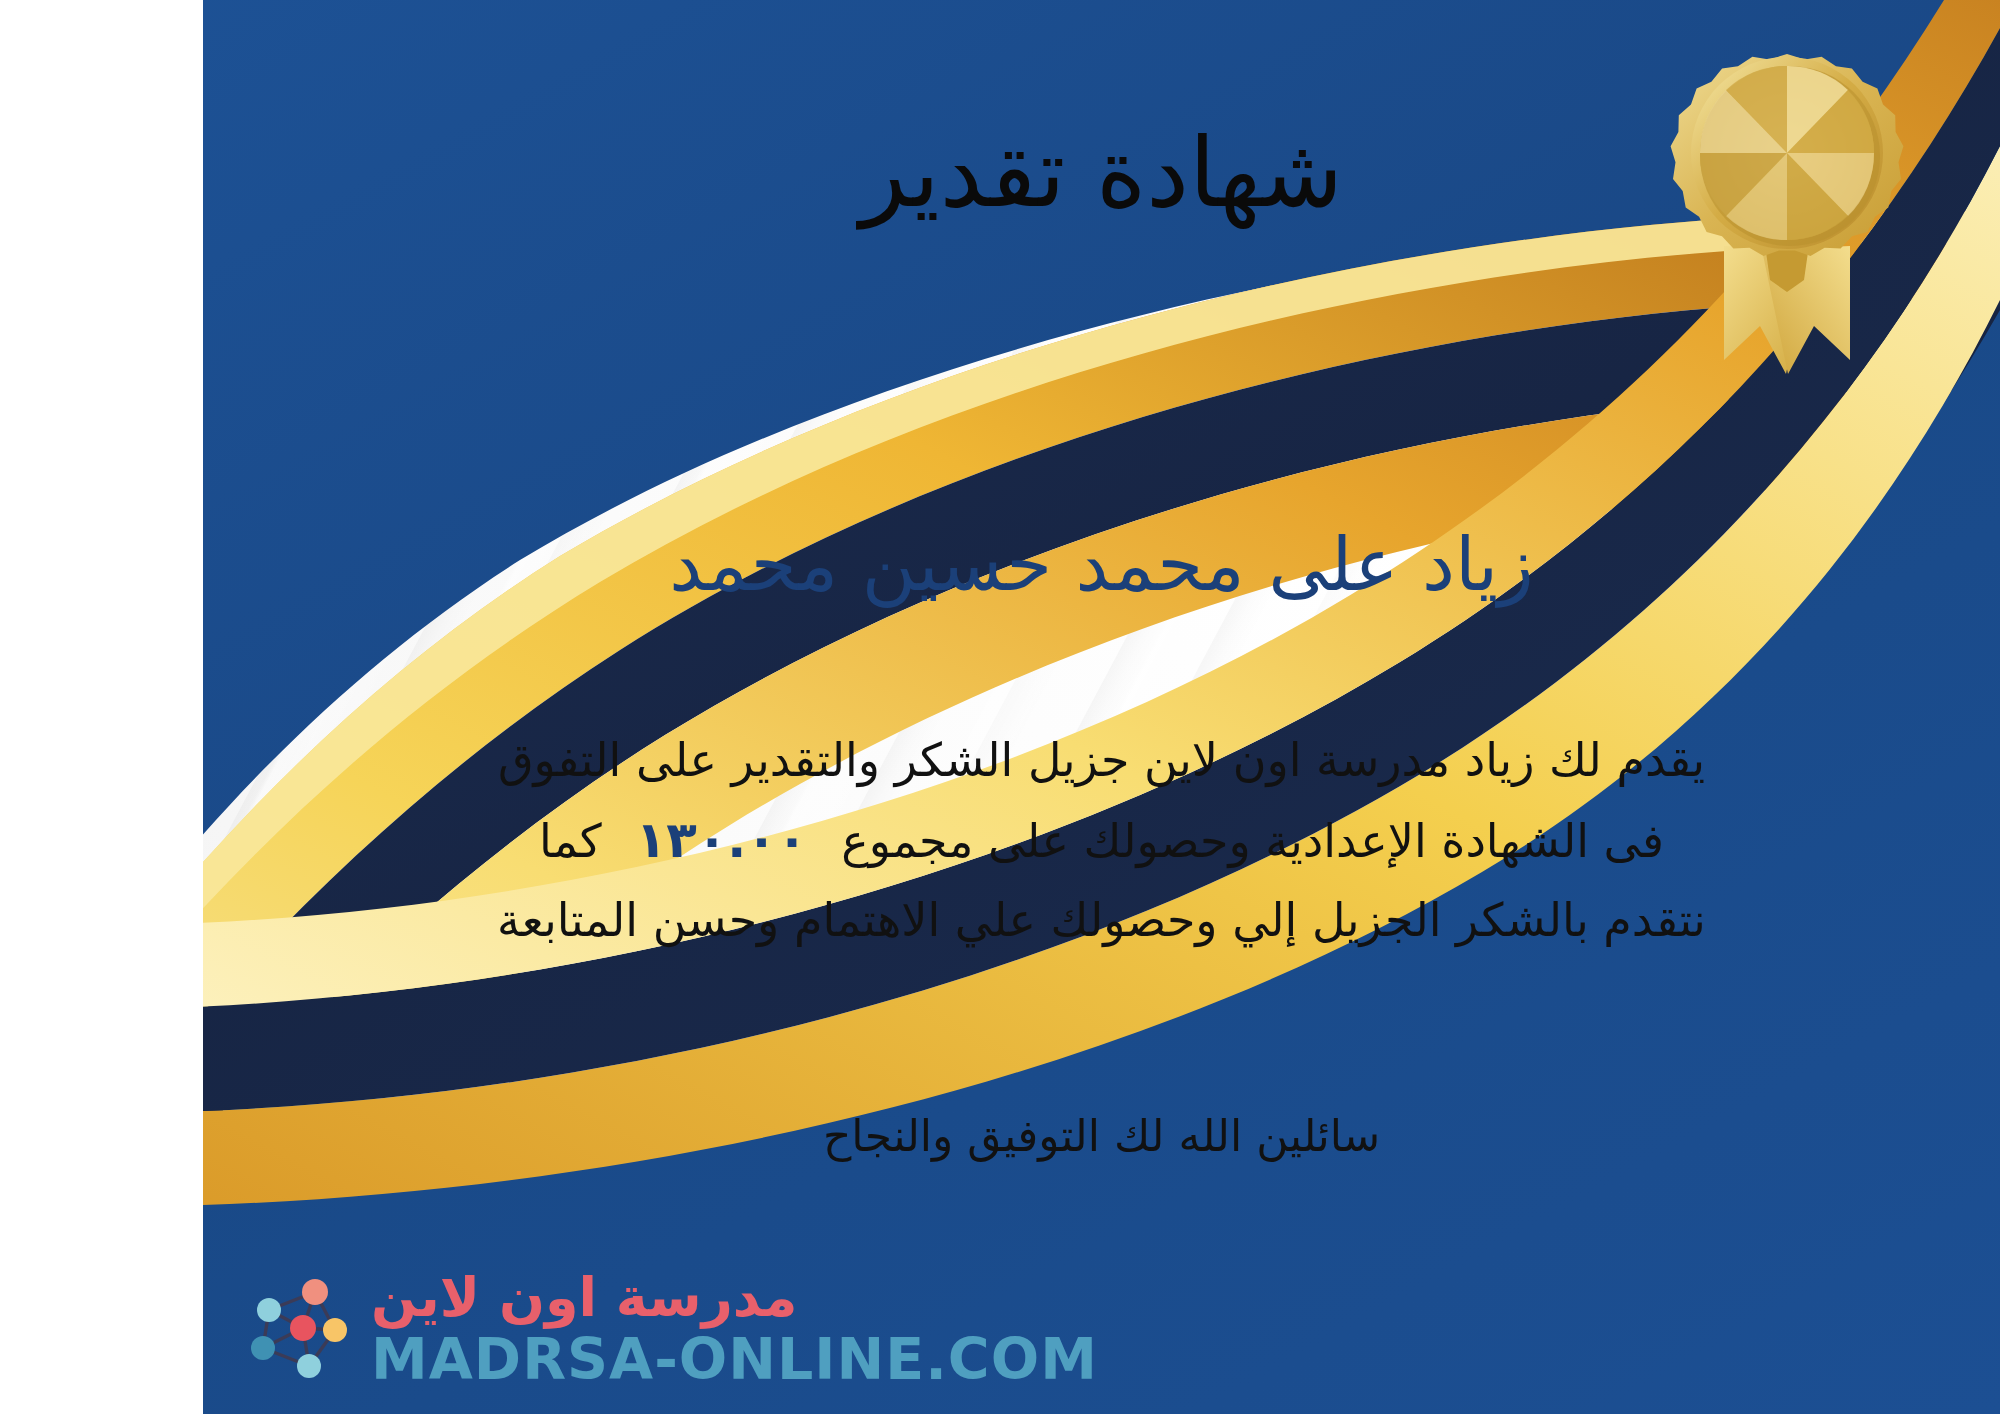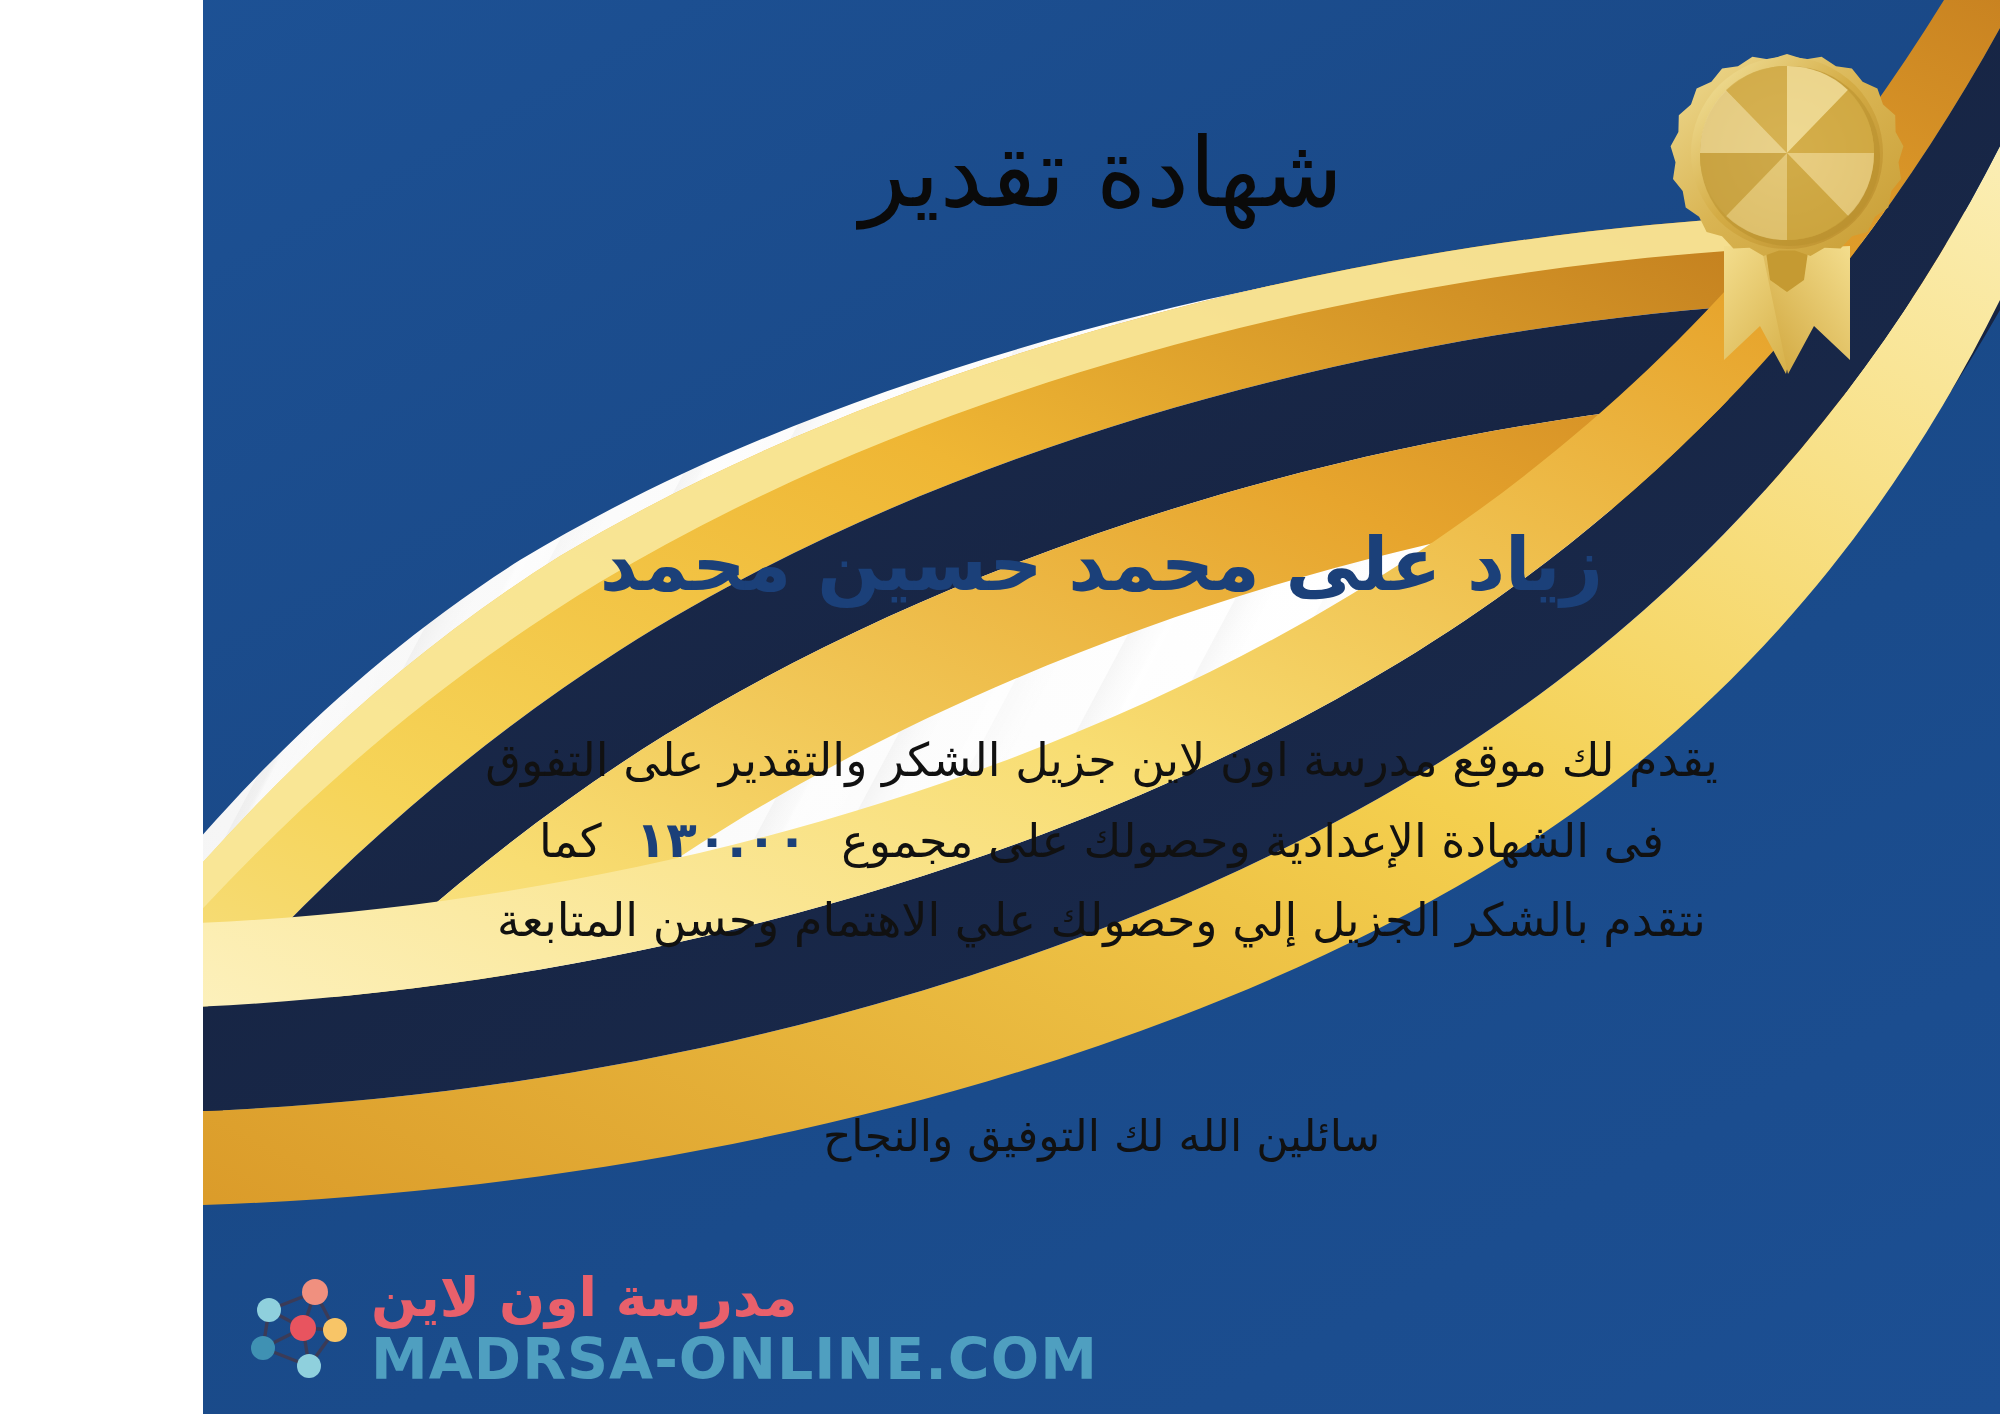--- a/index.html
+++ b/index.html
@@ -69,21 +69,21 @@
     line-height:1.15;
   }
 
   .recipient{
     position:absolute;
     top:520px;
     left:0;
     right:0;
     text-align:center;
     font-size:74px;
-    font-weight:700;
+    font-weight:400;
     color:#1b4079;
     line-height:1.2;
     white-space:nowrap;
   }
 
   .body-block{
     position:absolute;
     top:728px;
     left:70px;
     right:70px;
@@ -291,21 +291,21 @@
     </svg>
   </div>
 
   <div class="content">
 
     <div class="title">شهادة تقدير</div>
 
     <div class="recipient">زياد على محمد حسين محمد</div>
 
     <div class="body-block">
-      <p class="body-line">يقدم لك موقع مدرسة اون لاين جزيل الشكر  والتقدير على التفوق</p>
+      <p class="body-line">يقدم لك زياد مدرسة اون لاين جزيل الشكر  والتقدير على التفوق</p>
 
       <p class="body-line">
         <span>فى الشهادة الإعدادية وحصولك على مجموع</span><span class="score">١٣٠.٠٠</span><span>كما</span>
       </p>
 
       <p class="body-line">نتقدم  بالشكر الجزيل إلي وحصولك علي الاهتمام وحسن المتابعة</p>
     </div>
 
     <div class="closing">سائلين الله لك التوفيق  والنجاح</div>
   </div>

